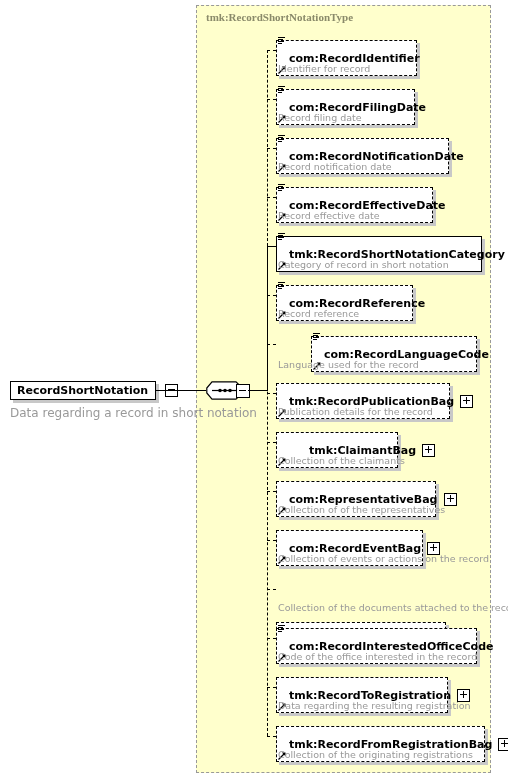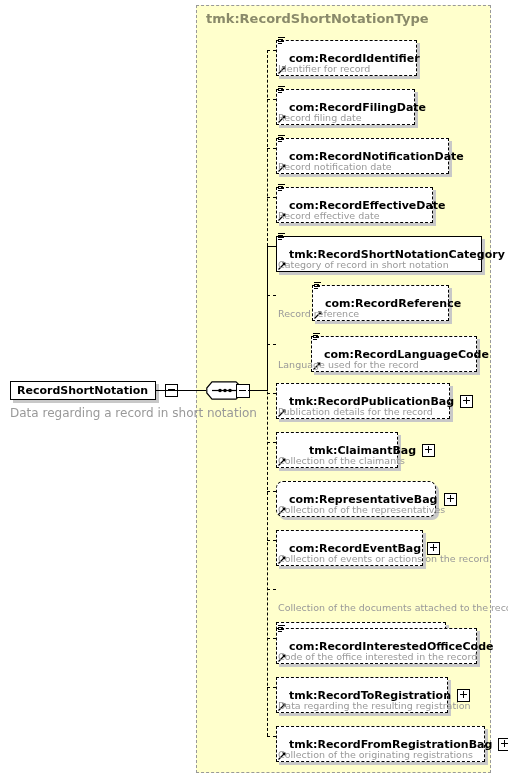--- a/index.html
+++ b/index.html
@@ -18,25 +18,26 @@
     position:absolute;
     left:196px;top:5px;
     width:295px;height:768px;
     background:#ffffcc;
     border:1px dashed #999999;
     box-sizing:border-box;
   }
   .type-title{
     position:absolute;
     left:206px;top:11px;
-    font-size:13px;
+    font-size:11px;
     font-weight:bold;
     color:#8a8a6a;
     letter-spacing:0px;
     white-space:nowrap;
+    font-family:Liberation Serif, serif;
   }
 
   
   .root-box{
     position:absolute;
     left:10px;top:381px;
     height:19px;
     box-sizing:border-box;
     background:#ffffff;
     border:1px solid #000000;
@@ -239,21 +240,21 @@
             <i></i>
             <i></i>
             <i></i>
           </span>
           <svg class="glyph-arrow" viewBox="0 0 8 8">
             <line x1="0.5" y1="7.5" x2="6" y2="2" stroke="#000" stroke-width="1.3"></line>
             <polygon points="7.5,0.5 7.5,4.2 3.8,0.5" fill="#000"></polygon>
           </svg>
           <span class="name">tmk:RecordShortNotationCategory</span>
         </div><div class="desc">Category of record in short notation</div></div>
-      <div class="row" style="top: 285px;"><div class="ebox" style="width: 137px; margin-left: 36px;">
+      <div class="row" style="top: 285px;"><div class="ebox" style="width: 137px;">
           <span class="glyph-lines">
             <i></i>
             <i></i>
             <i></i>
             <i></i>
           </span>
           <svg class="glyph-arrow" viewBox="0 0 8 8">
             <line x1="0.5" y1="7.5" x2="6" y2="2" stroke="#000" stroke-width="1.3"></line>
             <polygon points="7.5,0.5 7.5,4.2 3.8,0.5" fill="#000"></polygon>
           </svg>
@@ -281,21 +282,21 @@
           <span class="toggle plus"></span>
         </div><div class="desc">Publication details for the record</div></div>
       <div class="row" style="top: 432px;"><div class="ebox" style="width: 122px; padding-left: 32px;">
           <svg class="glyph-arrow" viewBox="0 0 8 8">
             <line x1="0.5" y1="7.5" x2="6" y2="2" stroke="#000" stroke-width="1.3"></line>
             <polygon points="7.5,0.5 7.5,4.2 3.8,0.5" fill="#000"></polygon>
           </svg>
           <span class="name">tmk:ClaimantBag</span>
           <span class="toggle plus"></span>
         </div><div class="desc">Collection of the claimants</div></div>
-      <div class="row" style="top: 481px;"><div class="ebox" style="width: 160px; border-radius: 7px;">
+      <div class="row" style="top: 481px;"><div class="ebox" style="width: 160px;">
           <svg class="glyph-arrow" viewBox="0 0 8 8">
             <line x1="0.5" y1="7.5" x2="6" y2="2" stroke="#000" stroke-width="1.3"></line>
             <polygon points="7.5,0.5 7.5,4.2 3.8,0.5" fill="#000"></polygon>
           </svg>
           <span class="name">com:RepresentativeBag</span>
           <span class="toggle plus"></span>
         </div><div class="desc">Collection of of the representatives</div></div>
       <div class="row" style="top: 530px;"><div class="ebox" style="width: 147px;">
           <svg class="glyph-arrow" viewBox="0 0 8 8">
             <line x1="0.5" y1="7.5" x2="6" y2="2" stroke="#000" stroke-width="1.3"></line>

